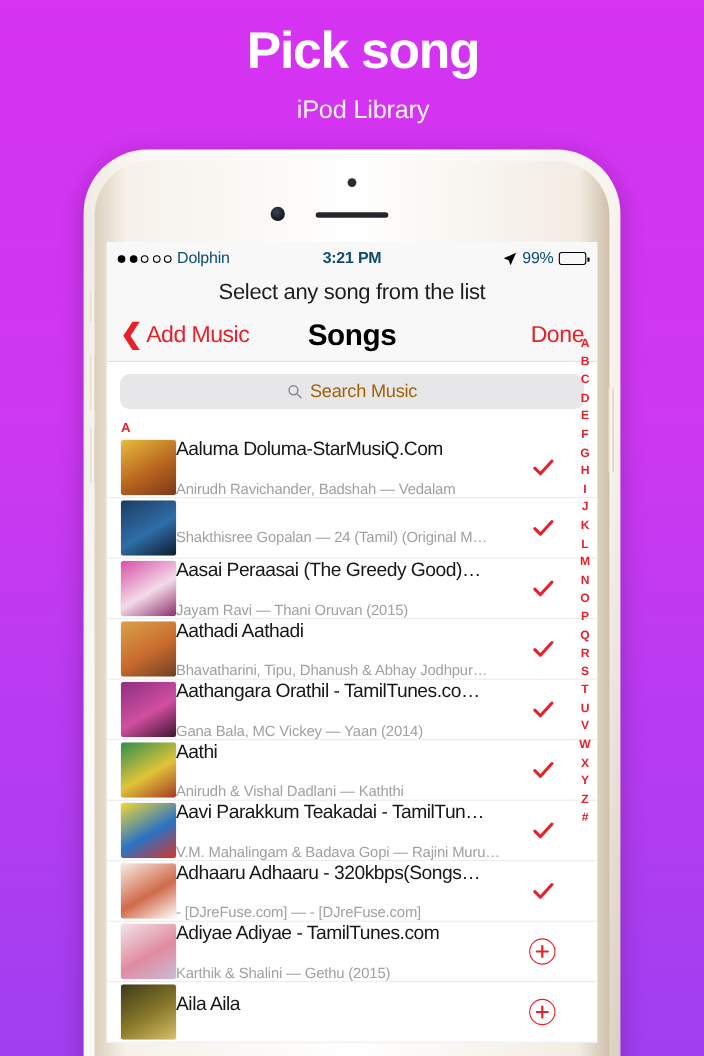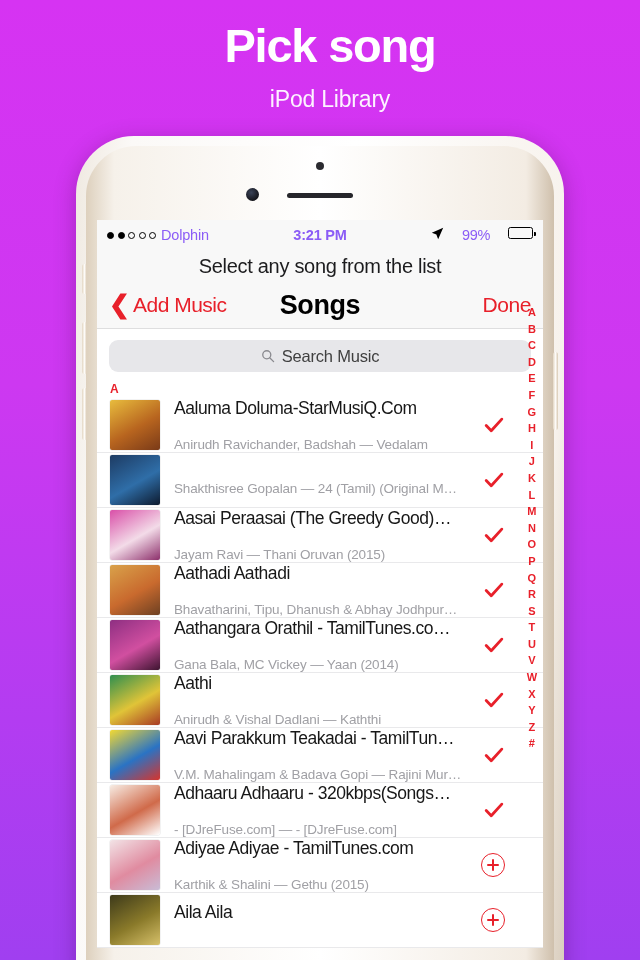--- a/index.html
+++ b/index.html
@@ -61,29 +61,29 @@
 
   
   .screen {
     width:100%; height:728px; background:#ffffff;
     overflow:hidden; position:relative;
   }
 
   
   .statusbar {
     height:30px; background:#f8f8f8; display:flex; align-items:center;
-    padding:0 10px; font-size:14.5px; color:#8b5cf6;
+    padding:0 10px; font-size:14.5px; color:#0c4a6e;
   }
   .sb-left { display:flex; align-items:center; gap:5px; flex:1; }
   .dots { display:flex; gap:3.5px; align-items:center; }
   .dot { width:7px; height:7px; border-radius:50%; border:1.2px solid #000; }
   .dot.f { background:#000; }
   .carrier { font-size:14.5px; letter-spacing:-0.2px; }
   .sb-center { flex:0 0 auto; font-weight:bold; font-size:14.5px; letter-spacing:-0.2px; }
-  .sb-right { flex:1; display:flex; justify-content:flex-end; gap:18px; }
+  .sb-right { flex:1; display:flex; align-items:center; justify-content:flex-end; gap:5px; }
   .loc-arrow { width:13px; height:13px; }
   .batt-pct { font-size:14.5px; letter-spacing:-0.3px; }
   .battery { width:25px; height:12px; border:1.3px solid #000; border-radius:2.5px; padding:1px; position:relative; }
   .battery::after {
     content:""; position:absolute; right:-3.5px; top:3.5px;
     width:2px; height:4px; background:#000; border-radius:0 1px 1px 0;
   }
   .battery-fill { height:100%; background:#000; border-radius:1px; }
 
   
@@ -108,32 +108,32 @@
   }
   .nav-done { margin-left:auto; color:#e8202a; font-size:21px; letter-spacing:-0.4px; cursor:pointer; }
 
   
   .search-wrap { padding:11px 12px 9px 12px; background:#fff; }
   .searchbar {
     height:32px; background:#e7e7ea; border-radius:9px;
     display:flex; align-items:center; justify-content:center; gap:7px;
   }
   .mag { width:14px; height:14px; }
-  .search-ph { font-size:16.5px; color:#404040; letter-spacing:-0.2px; }
+  .search-ph { font-size:16.5px; color:#a16207; letter-spacing:-0.2px; }
 
   
   .section-head {
     padding:1px 0 2px 13px; font-size:12px; font-weight:bold;
     color:#e8202a; background:#fff; letter-spacing:0.2px;
   }
 
   
   .list { position:relative; }
   .row {
-    display:flex; align-items:center; gap:14px;
+    display:flex; align-items:center; gap:0;
     padding:7px 12px 7px 13px; height:55px;
     border-bottom:0.6px solid #e9e9eb; background:#fff;
   }
   .art {
     width:50px; height:50px; flex:0 0 50px; border-radius:2px;
     background-size:cover; box-shadow:0 0 0 0.5px rgba(0,0,0,0.10);
   }
   .row-text { flex:1; min-width:0; padding-right:6px; }
   .row-title {
     font-size:17.5px; color:#171717; letter-spacing:-0.45px;

